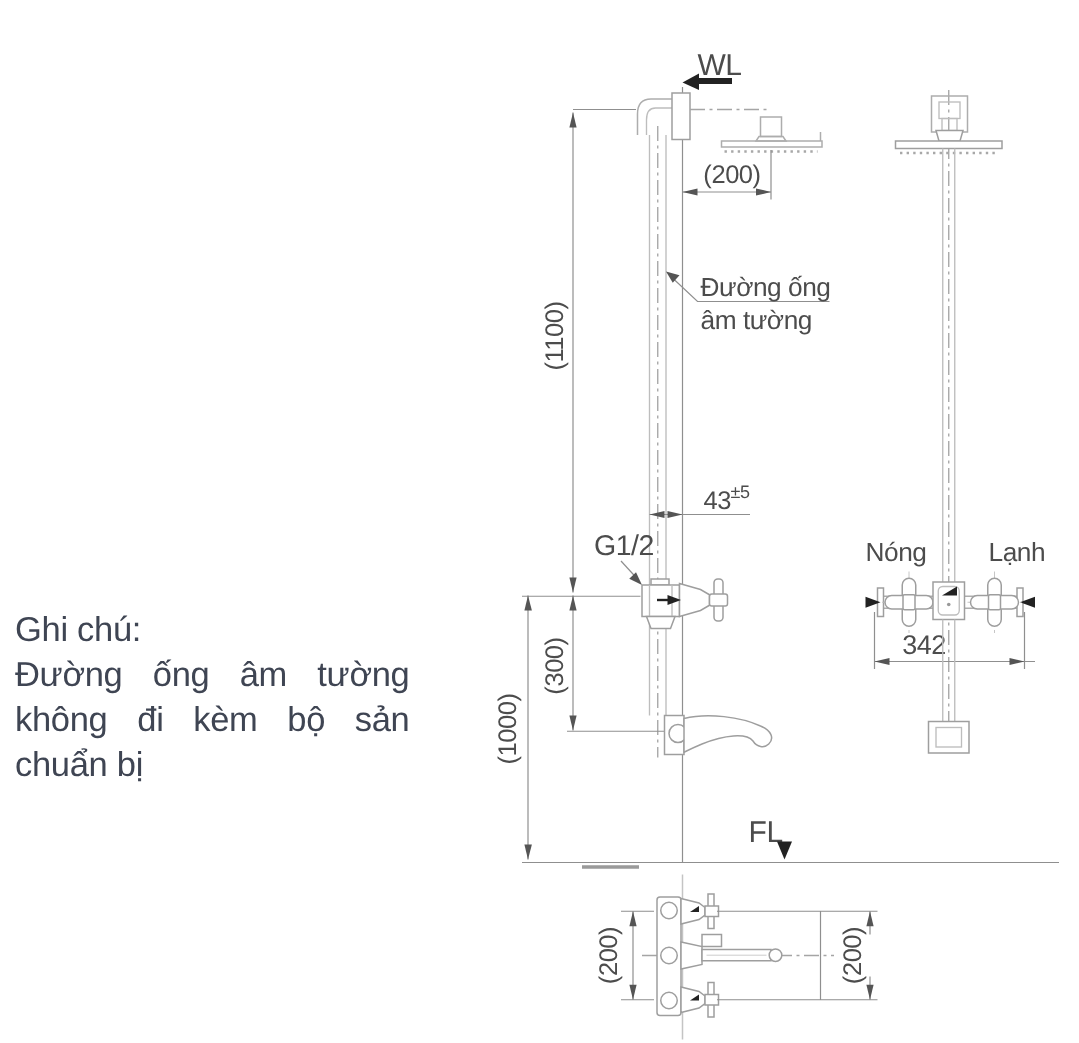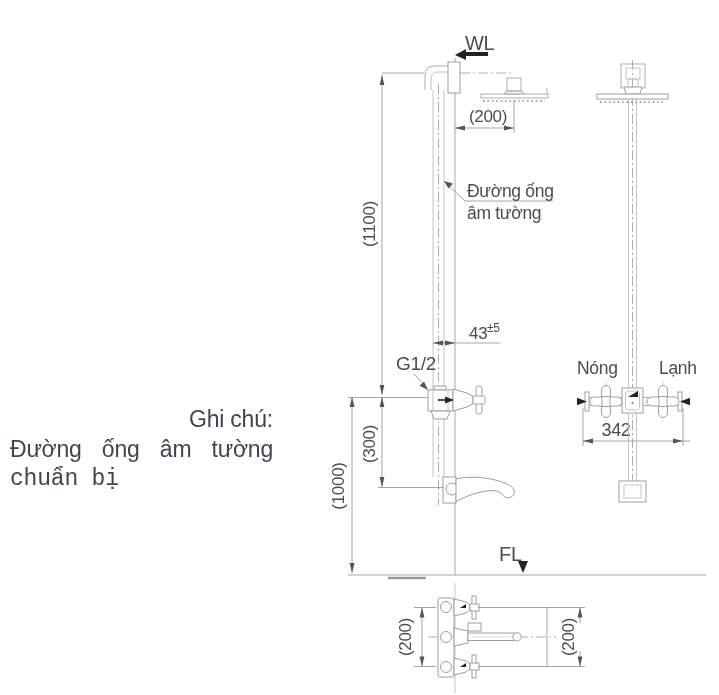--- a/index.html
+++ b/index.html
@@ -2,39 +2,40 @@
 <html><head>
 <meta charset="utf-8">
 <style>
   html,body{margin:0;padding:0;background:#ffffff;}
   body{width:719px;height:695px;position:relative;overflow:hidden;
        font-family:"Liberation Sans","DejaVu Sans",sans-serif;}
   .stage{position:absolute;left:0;top:0;width:719px;height:695px;}
   
   .note{position:absolute;left:10px;top:404px;width:263px;color:#3f4553;
         font-size:23px;line-height:30px;letter-spacing:-0.2px;}
-  .note .note-title{text-align:right;}
+  .note .note-title{text-align:left;}
   .note .note-line{text-align:justify;text-align-last:justify;}
-  .note .note-line.last{text-align-last:left;font-family:Liberation Mono, monospace;}
+  .note .note-line.last{text-align-last:left;}
   
   svg text{fill:#4c4c4c;font-family:"Liberation Sans","DejaVu Sans",sans-serif;letter-spacing:-0.3px;}
   .thin{stroke:#8f8f8f;stroke-width:0.8;fill:none;}
   .line{stroke:#adadad;stroke-width:1;fill:none;}
   .lite{stroke:#bdbdbd;stroke-width:0.9;fill:none;}
   .part{stroke:#9e9e9e;stroke-width:1;fill:#ffffff;}
   .cl{stroke:#a5a5a5;stroke-width:0.9;fill:none;stroke-dasharray:10 3 2 3;}
   .arr{fill:#555555;stroke:none;}
   .blk{fill:#222222;stroke:none;}
 </style>
 </head>
 <body>
 
 <div class="note">
   <div class="note-title">Ghi chú:</div>
   <div class="note-line">Đường ống âm tường</div>
+  <div class="note-line">không đi kèm bộ sản</div>
   <div class="note-line last">chuẩn bị</div>
 </div>
 
 <svg class="stage" viewBox="0 0 719 695">
 
   <g>
     <path class="thin" d="M455,58 V575"></path>
   </g>
 
   <g>

